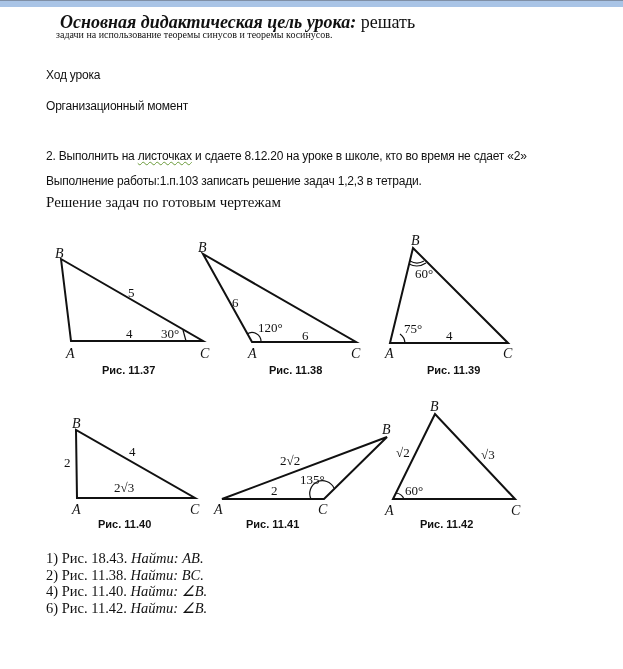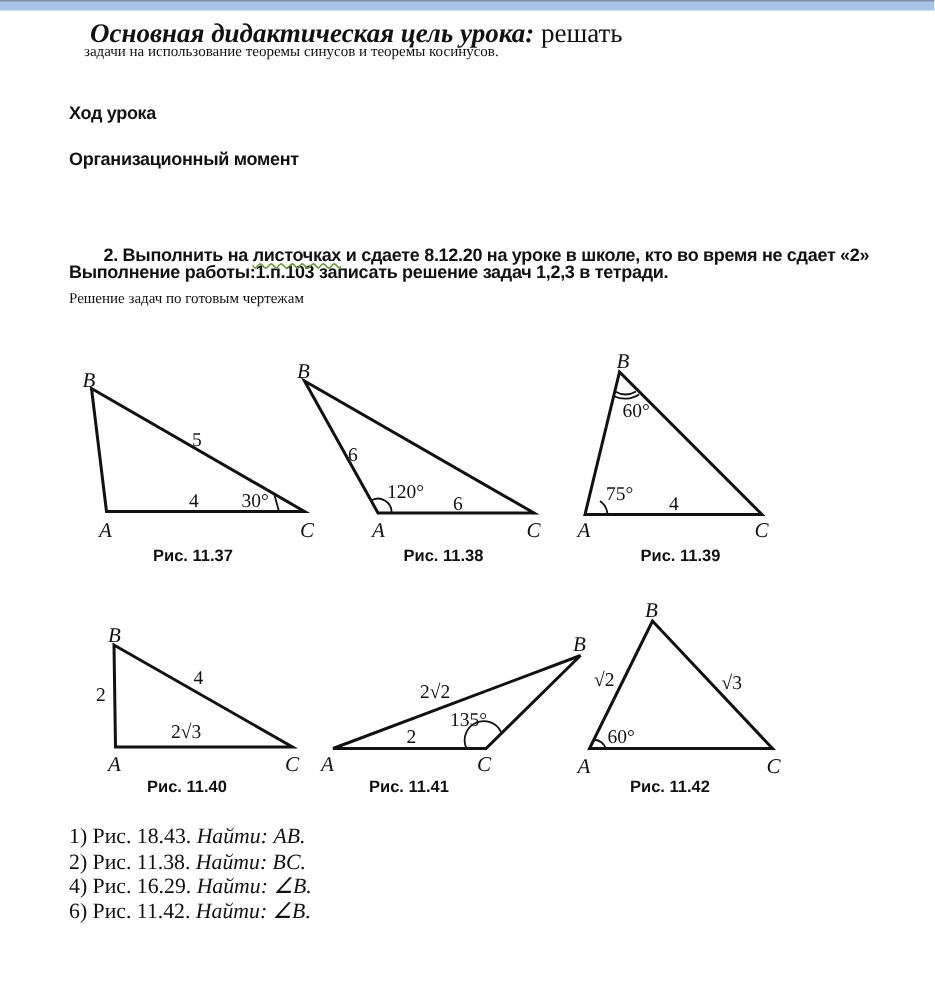--- a/index.html
+++ b/index.html
@@ -2,43 +2,43 @@
 <html><head>
 <meta charset="utf-8">
 <style>
   html, body { margin:0; padding:0; background:#ffffff; }
   body { width:623px; height:669px; position:relative; overflow:hidden; font-family:"Liberation Serif", serif; color:#111; }
   .topbar { position:absolute; left:0; top:0; width:623px; height:6px; background:#a9c4e6; border-top:1px solid #7f8fa6; }
   .abs { position:absolute; white-space:nowrap; }
   .goal { left:60px; top:12px; font-size:18px; }
   .goal b { font-style:italic; }
   .goal2 { left:56px; top:29px; font-size:10px; }
-  .sans { font-family:"Liberation Sans", sans-serif; font-weight:bold; font-size:12px; letter-spacing:-0.2px;text-align:right; }
+  .sans { font-family:"Liberation Sans", sans-serif; font-weight:normal; font-size:12px; letter-spacing:-0.2px;text-align:right; }
   .squiggle { text-decoration: underline wavy #6a9a3a; text-decoration-thickness:1px; }
-  .section { left:46px; top:194px; font-size:10px; }
+  .section { left:46px; top:194px; font-size:15px; }
   svg.fig { position:absolute; left:0; top:0; }
   .lbl { font-family:"Liberation Serif", serif; font-style:italic; font-size:14px; fill:#111; }
   .num { font-family:"Liberation Serif", serif; font-size:13px; fill:#111; }
   .cap { font-family:"Liberation Sans", sans-serif; font-weight:bold; font-size:11px; fill:#111; }
   .tasks { position:absolute; left:46px; top:550px; font-size:14.5px; line-height:16.5px; }
   .tasks .task { white-space:nowrap; }
   .tasks i { font-style:italic;text-align:center; }
 </style>
 </head>
 <body>
 
 <div class="topbar"></div>
 
 <div class="abs goal"><b>Основная дидактическая цель урока:</b><span> решать</span></div>
 <div class="abs goal2">задачи на использование теоремы синусов и теоремы косинусов.</div>
 
 <div class="abs sans" style="left:46px; top:68px;">Ход урока</div>
 <div class="abs sans" style="left:46px; top:99px;">Организационный момент</div>
 <div class="abs sans" style="left:46px; top:131px;margin-top:43px;">Выполнение работы:1.п.103  записать решение задач 1,2,3 в тетради.</div>
-<div class="abs sans" style="left:46px; top:163px;margin-left:23px;"><span>2. Выполнить на </span><span class="squiggle">листочках</span><span> и сдаете  8.12.20 на уроке в школе, кто во время не сдает «2»</span></div>
+<div class="abs sans" style="left:46px; top:149px;"><span>2. Выполнить на </span><span class="squiggle">листочках</span><span> и сдаете  8.12.20 на уроке в школе, кто во время не сдает «2»</span></div>
 
 <div class="abs section">Решение задач по готовым чертежам</div>
 
 <svg class="fig" width="623" height="669">
   <g stroke="#111" stroke-width="2" fill="none">
 
     <polygon points="61,259 71,341 203,341"></polygon>
     <line x1="183" y1="330" x2="186" y2="341" stroke-width="1.2"></line>
 
     <polygon points="203,254 252,342 356,342"></polygon>
@@ -103,15 +103,15 @@
   <text class="lbl" x="511" y="515">C</text>
   <text class="num" x="396" y="457">√2</text>
   <text class="num" x="481" y="459">√3</text>
   <text class="num" x="405" y="495">60°</text>
   <text class="cap" x="420" y="528">Рис. 11.42</text>
 </svg>
 
 <div class="tasks">
   <div class="task"><span>1)</span> <span>Рис. 18.43.</span> <i>Найти:</i> <i>AB.</i></div>
   <div class="task"><span>2)</span> <span>Рис. 11.38.</span> <i>Найти:</i> <i>BC.</i></div>
-  <div class="task"><span>4)</span> <span>Рис. 16.29.</span> <i>Найти:</i> <i>∠B.</i></div>
+  <div class="task"><span>4)</span> <span>Рис. 11.40.</span> <i>Найти:</i> <i>∠B.</i></div>
   <div class="task"><span>6)</span> <span>Рис. 11.42.</span> <i>Найти:</i> <i>∠B.</i></div>
 </div>
 
 </body></html>

